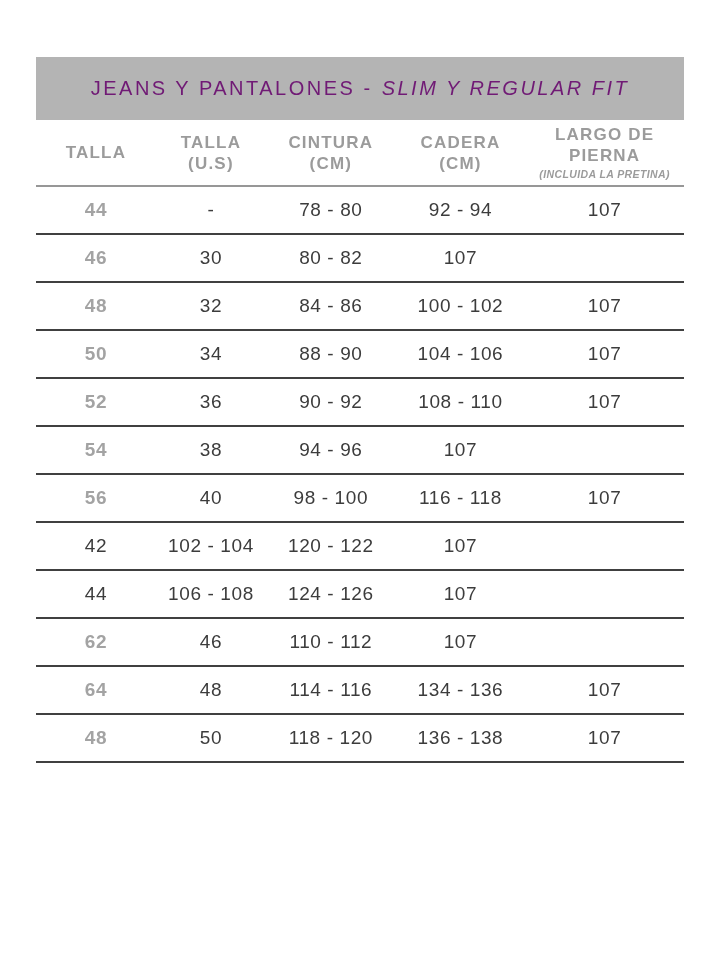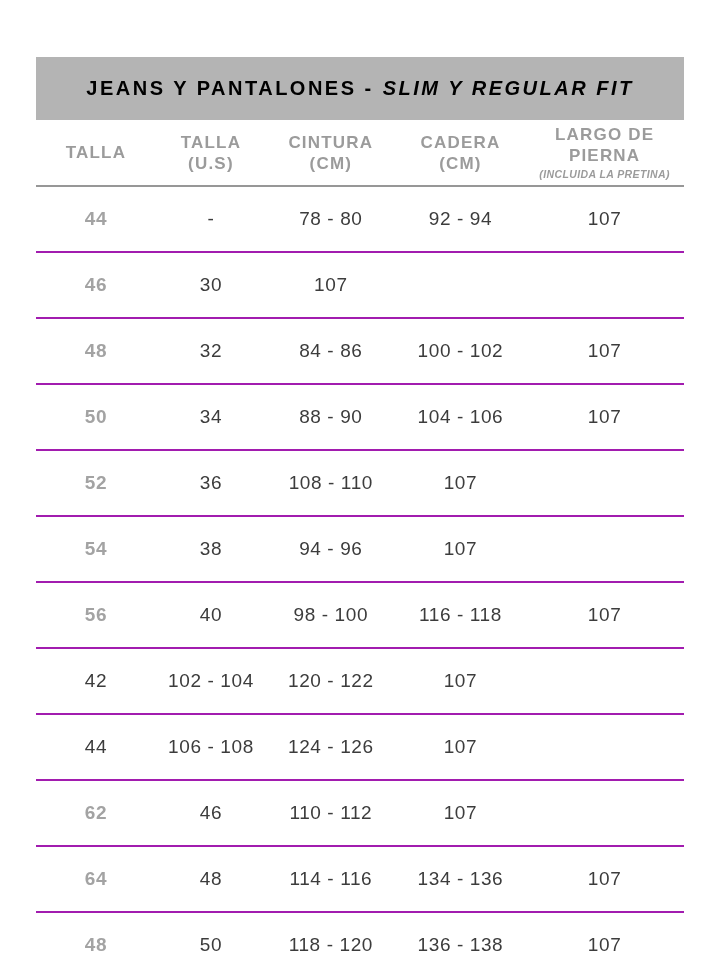--- a/index.html
+++ b/index.html
@@ -20,23 +20,23 @@
     left: 36px;
     top: 57px;
     width: 648px;
   }
   .title-bar {
     height: 63px;
     background: #b4b4b4;
     display: flex;
     align-items: center;
     justify-content: center;
-    color: #000000;
+    color: #701a75;
     font-size: 20px;
-    font-weight: bold;
+    font-weight: normal;
     letter-spacing: 2.5px;
     white-space: nowrap;
   }
   .title-bar .t-italic {
     font-style: italic;
     margin-left: 0.45em;
   }
   .grid-row {
     display: grid;
     grid-template-columns: 18.5% 17% 20% 20% 24.5%;
@@ -58,22 +58,22 @@
     text-align: center;
   }
   .th .note {
     font-size: 10.5px;
     letter-spacing: 0.4px;
     line-height: 14px;
     margin-top: 1px;
     font-style: italic;
   }
   .tr {
-    height: 66px;
-    border-bottom: 2px solid #a21caf;
+    height: 48px;
+    border-bottom: 2px solid #404040;
   }
   .cell {
     display: flex;
     align-items: center;
     justify-content: center;
     font-size: 19px;
     color: #3c3c3c;
     letter-spacing: 0.6px;
     white-space: nowrap;
   }
@@ -121,20 +121,21 @@
     <div class="cell size-col">44</div>
     <div class="cell">-</div>
     <div class="cell">78 - 80</div>
     <div class="cell">92 - 94</div>
     <div class="cell">107</div>
   </div>
 
   <div class="grid-row tr">
     <div class="cell size-col">46</div>
     <div class="cell">30</div>
+    <div class="cell">80 - 82</div>
     <div class="cell">107</div>
   </div>
 
   <div class="grid-row tr">
     <div class="cell size-col">48</div>
     <div class="cell">32</div>
     <div class="cell">84 - 86</div>
     <div class="cell">100 - 102</div>
     <div class="cell">107</div>
   </div>
@@ -143,20 +144,21 @@
     <div class="cell size-col">50</div>
     <div class="cell">34</div>
     <div class="cell">88 - 90</div>
     <div class="cell">104 - 106</div>
     <div class="cell">107</div>
   </div>
 
   <div class="grid-row tr">
     <div class="cell size-col">52</div>
     <div class="cell">36</div>
+    <div class="cell">90 - 92</div>
     <div class="cell">108 - 110</div>
     <div class="cell">107</div>
   </div>
 
   <div class="grid-row tr">
     <div class="cell size-col">54</div>
     <div class="cell">38</div>
     <div class="cell">94 - 96</div>
     <div class="cell">107</div>
   </div>

